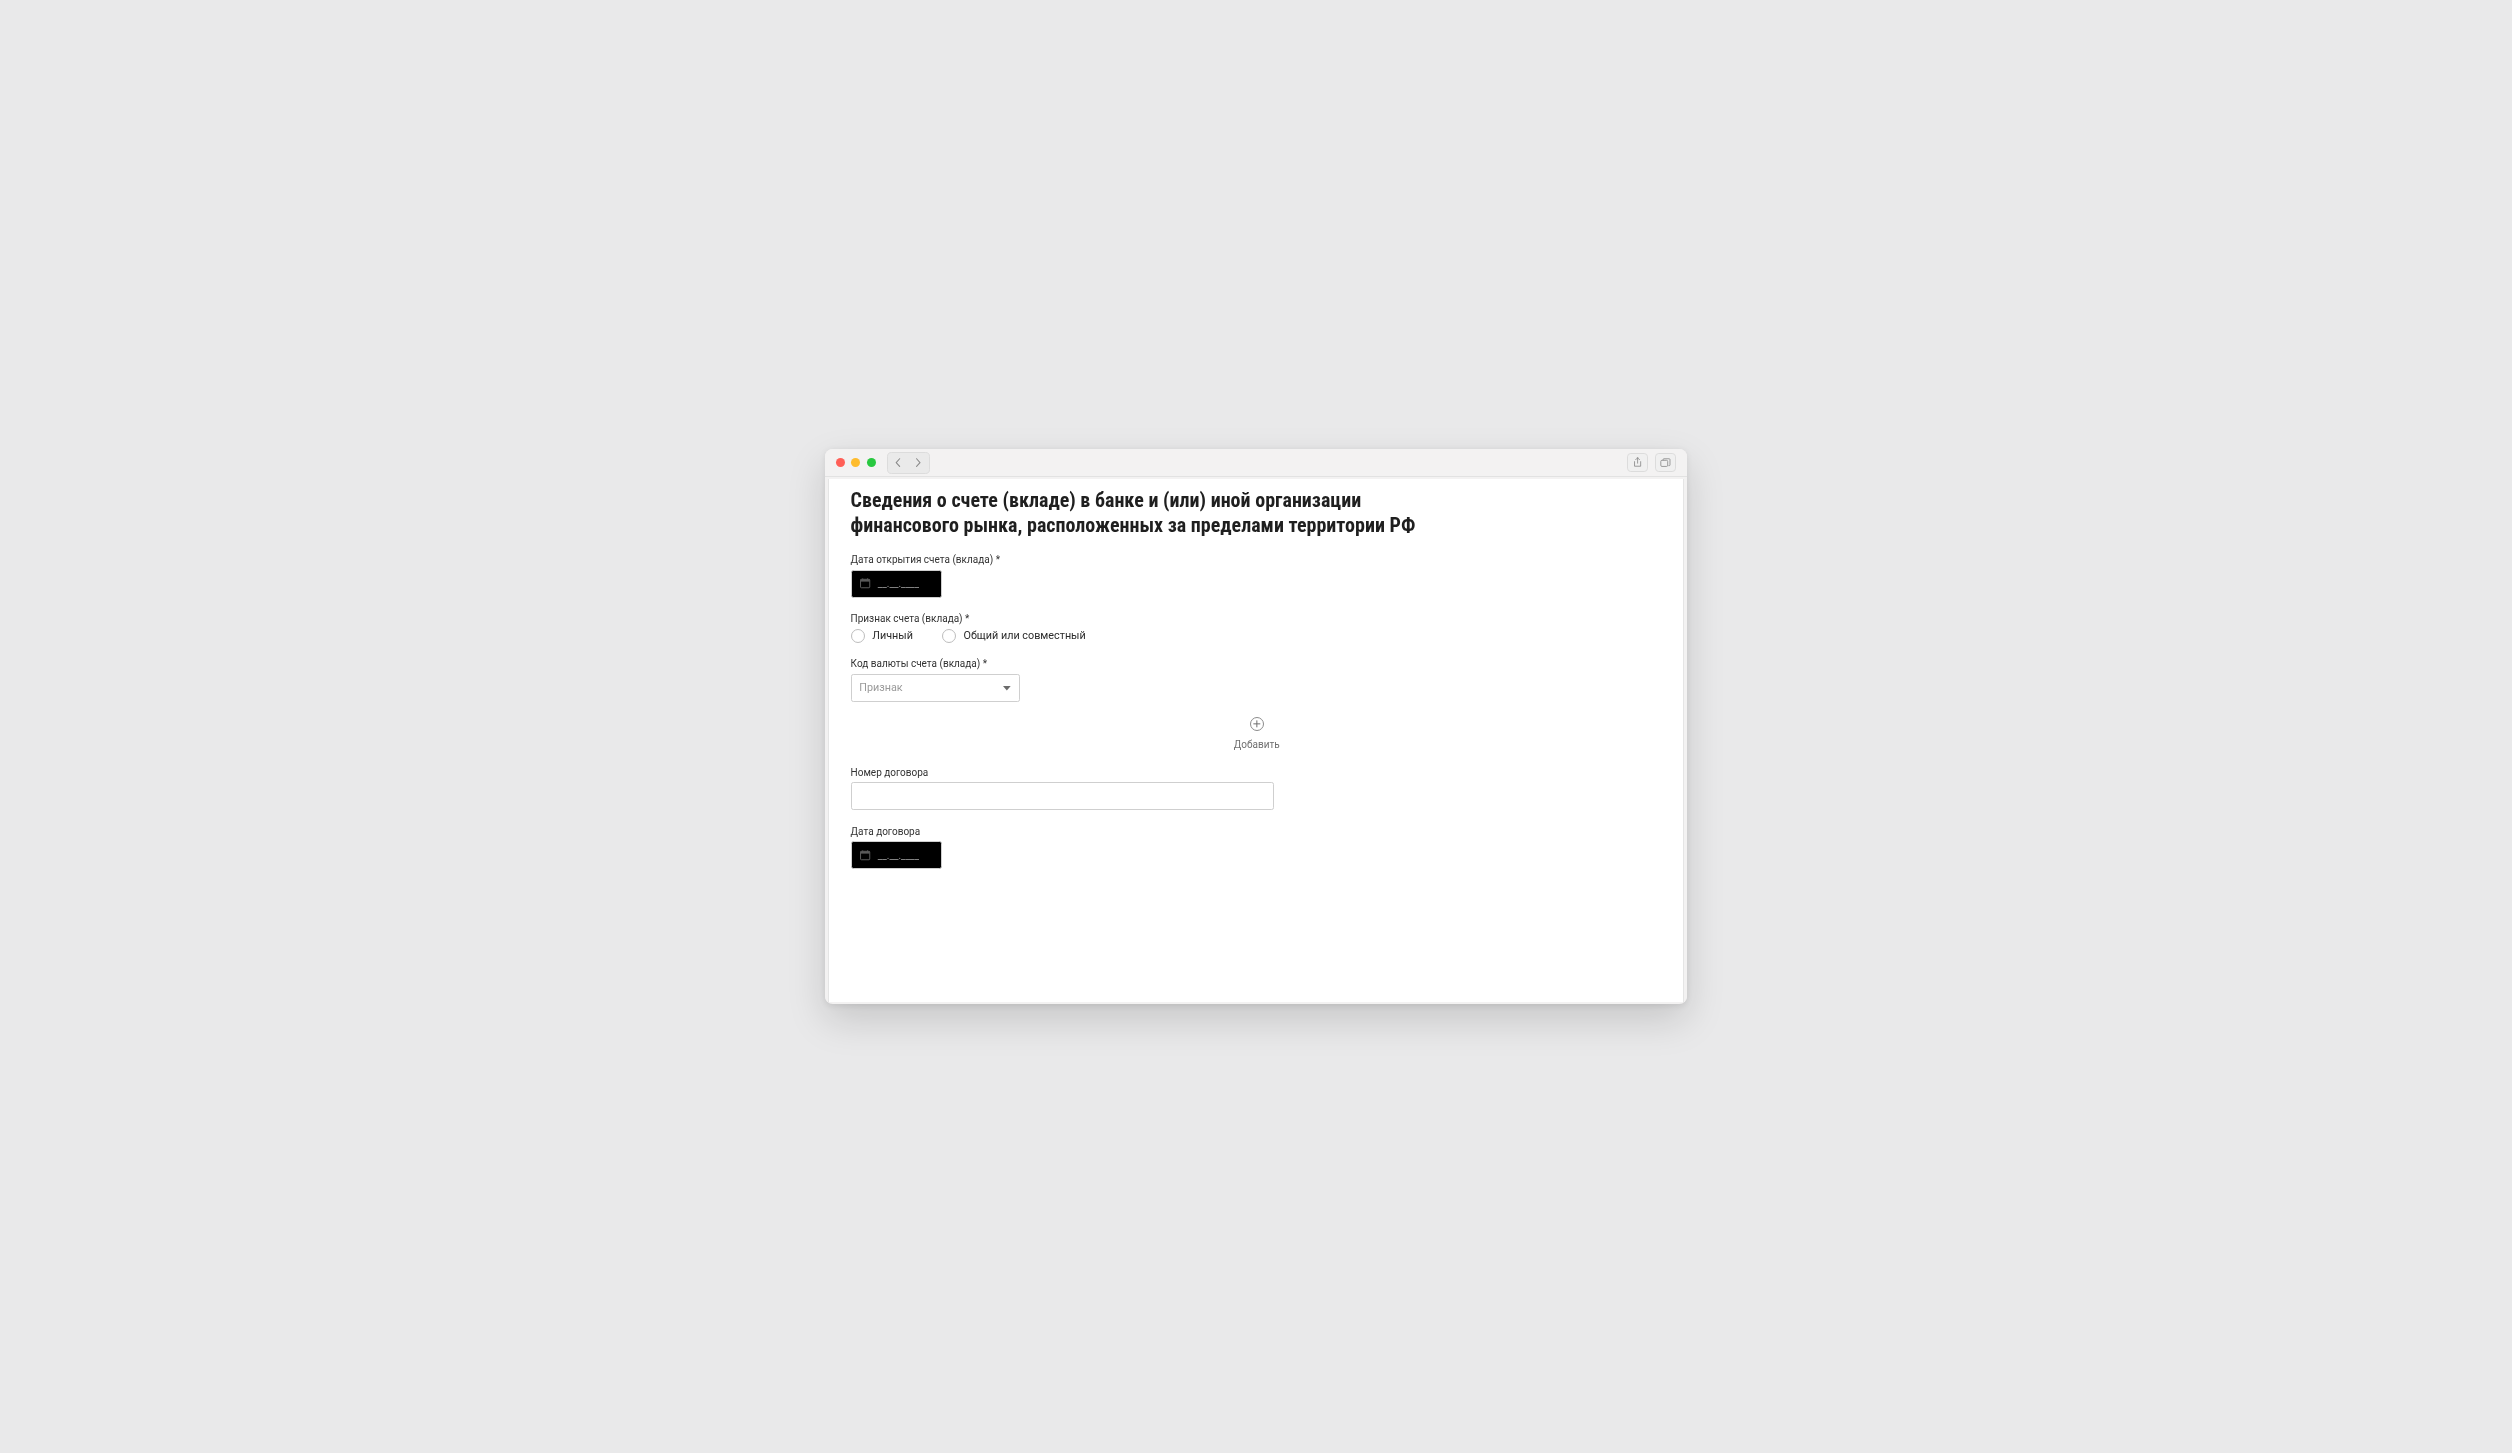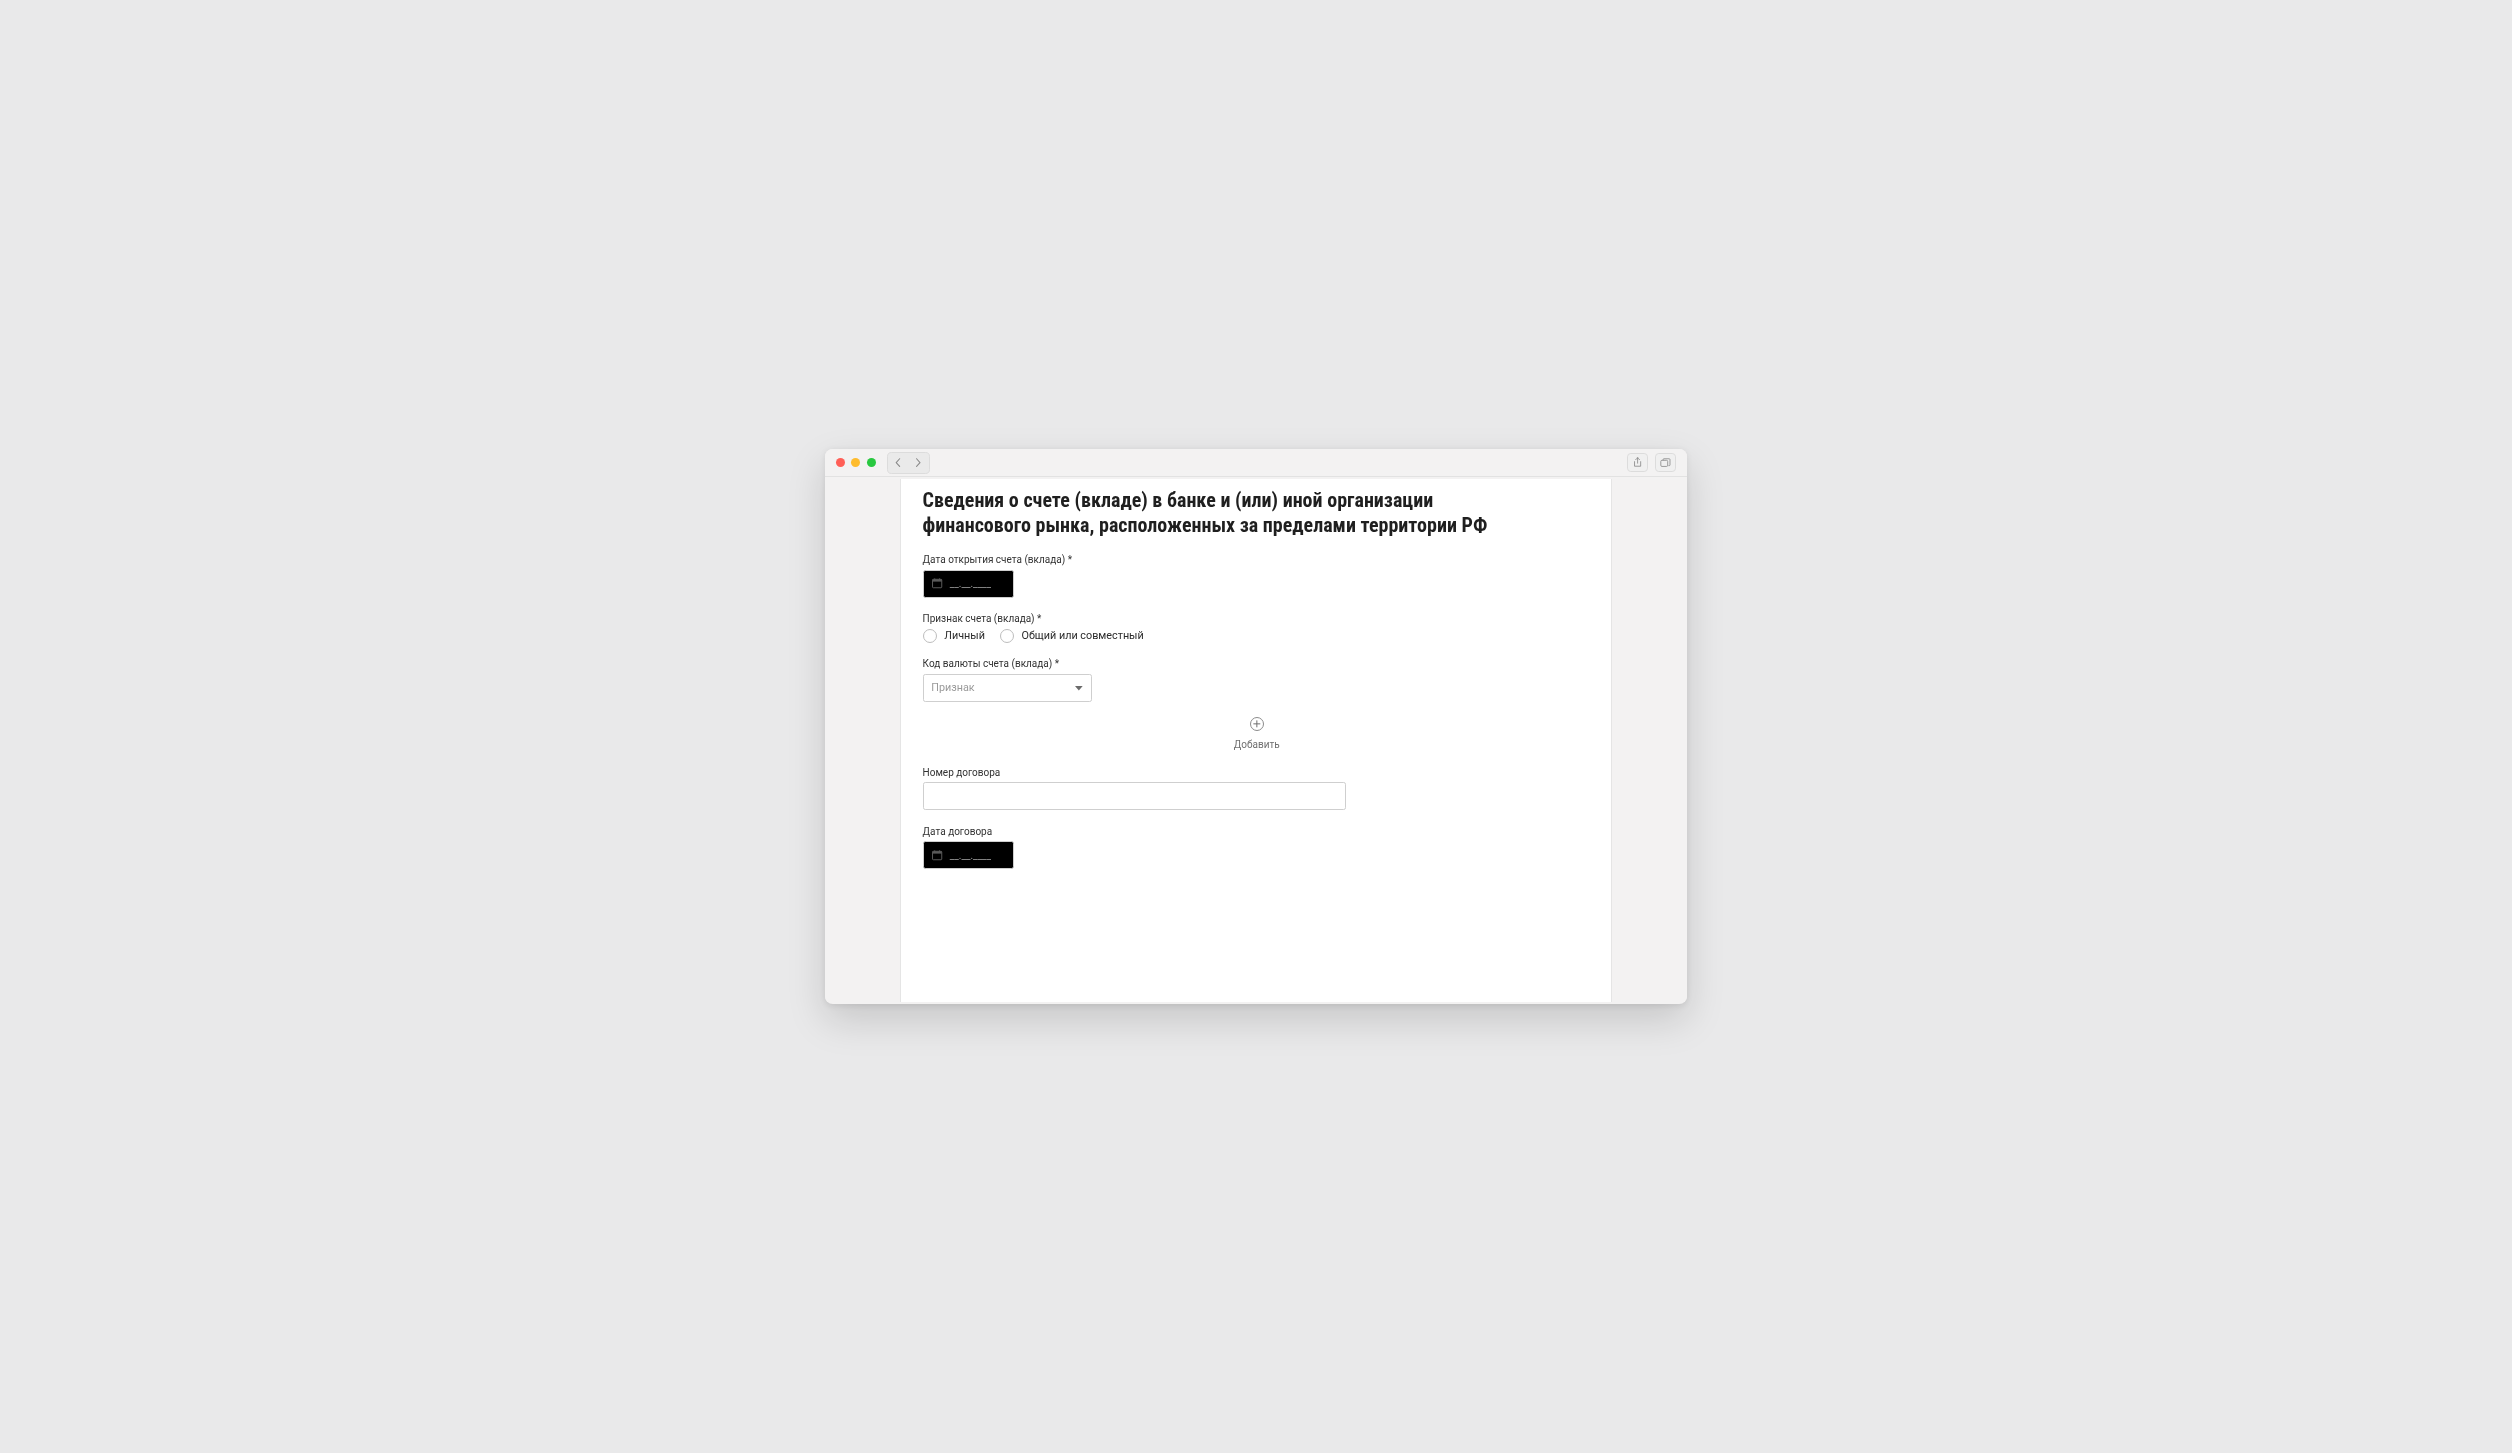--- a/index.html
+++ b/index.html
@@ -49,21 +49,21 @@
   .tb-icon {
     width: 21.6px; height: 18.5px; display: flex; align-items: center; justify-content: center;
     border: 0.8px solid #dcdcdc; border-radius: 3.8px; color: #8a8a8a; background: #f0f0f0;
   }
 
   .content-outer {
     background: #f3f2f2;
     padding: 0;
   }
   .canvas {
-    width: 712px;
+    width: 856px;
     margin: 2px auto;
     background: #ffffff;
     border-left: 0.8px solid #e5e5e5;
     border-right: 0.8px solid #e5e5e5;
     min-height: 523px;
     padding: 9.2px 21.6px 46px 21.6px;
   }
 
   h1.page-title {
     font-family: "Arial Narrow", "Roboto Condensed", Arial, sans-serif;
@@ -109,21 +109,21 @@
   }
 
   .date-input {
     height: 28px; width: 91px;
     border: 0.8px solid #cfcfcf; border-radius: 2.3px; background: #000000;
     display: flex; align-items: center; gap: 6.2px; padding: 0 7.7px;
     color: #9a9a9a; font-size: 10px;
   }
   .date-input svg { color: #5a5a5a; }
 
-  .radio-row { display: flex; gap: 15px; align-items: center; margin-top: 3.1px; }
+  .radio-row { display: flex; gap: 29px; align-items: center; margin-top: 3.1px; }
   .radio-item { display: flex; align-items: center; gap: 7.7px; cursor: pointer; }
   .radio-circle {
     width: 14px; height: 14px; border: 1.5px solid #bdbdbd; border-radius: 50%; background: #fff;
   }
   .radio-label { font-size: 10.8px; color: #2b2b2b; }
 
   .select {
     height: 28px; border: 0.8px solid #cfcfcf; border-radius: 2.3px; background: #fff;
     display: flex; align-items: center; justify-content: space-between;
     padding: 0 7.7px; color: #9a9a9a; font-size: 10.8px; cursor: pointer;

